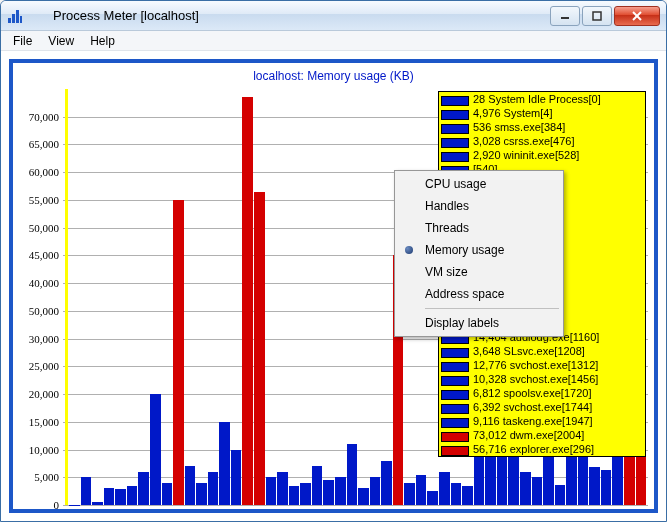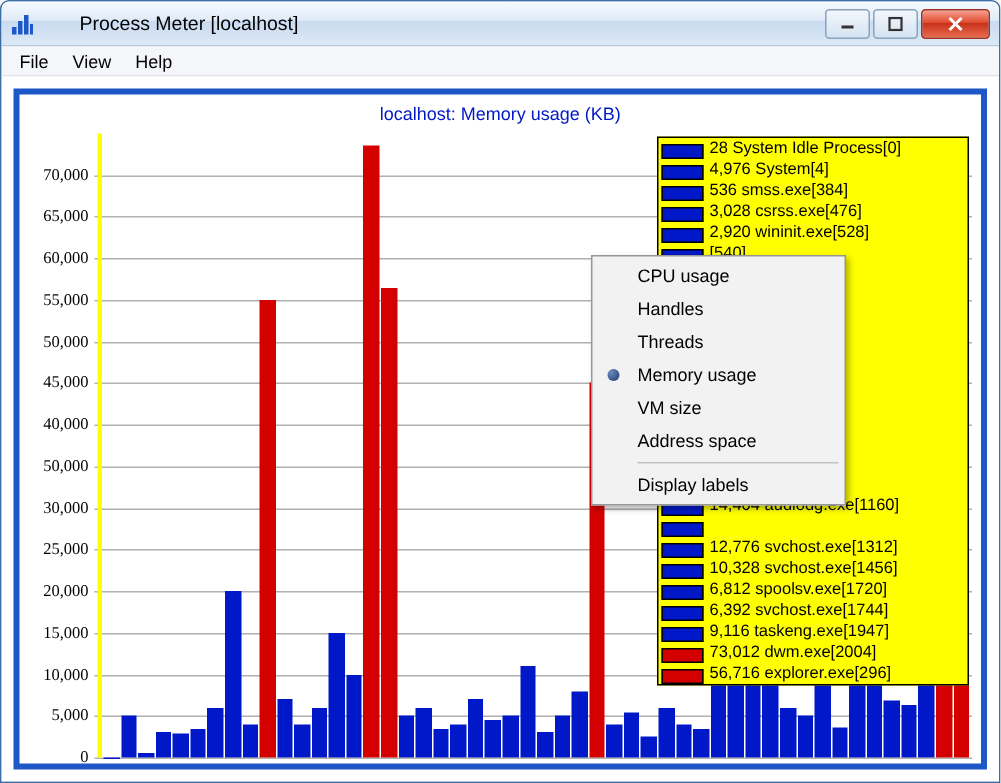--- a/index.html
+++ b/index.html
@@ -244,20 +244,21 @@
           <div class="legendrow">
             <div class="legswatch" style="background: rgb(0, 24, 200);"></div>
             <div class="legtext">xe[1100]</div>
           </div>
           <div class="legendrow">
             <div class="legswatch" style="background: rgb(0, 24, 200);"></div>
             <div class="legtext">14,404 audiodg.exe[1160]</div>
           </div>
           <div class="legendrow">
             <div class="legswatch" style="background: rgb(0, 24, 200);"></div>
+            <div class="legtext">3,648 SLsvc.exe[1208]</div>
           </div>
           <div class="legendrow">
             <div class="legswatch" style="background: rgb(0, 24, 200);"></div>
             <div class="legtext">12,776 svchost.exe[1312]</div>
           </div>
           <div class="legendrow">
             <div class="legswatch" style="background: rgb(0, 24, 200);"></div>
             <div class="legtext">10,328 svchost.exe[1456]</div>
           </div>
           <div class="legendrow">

